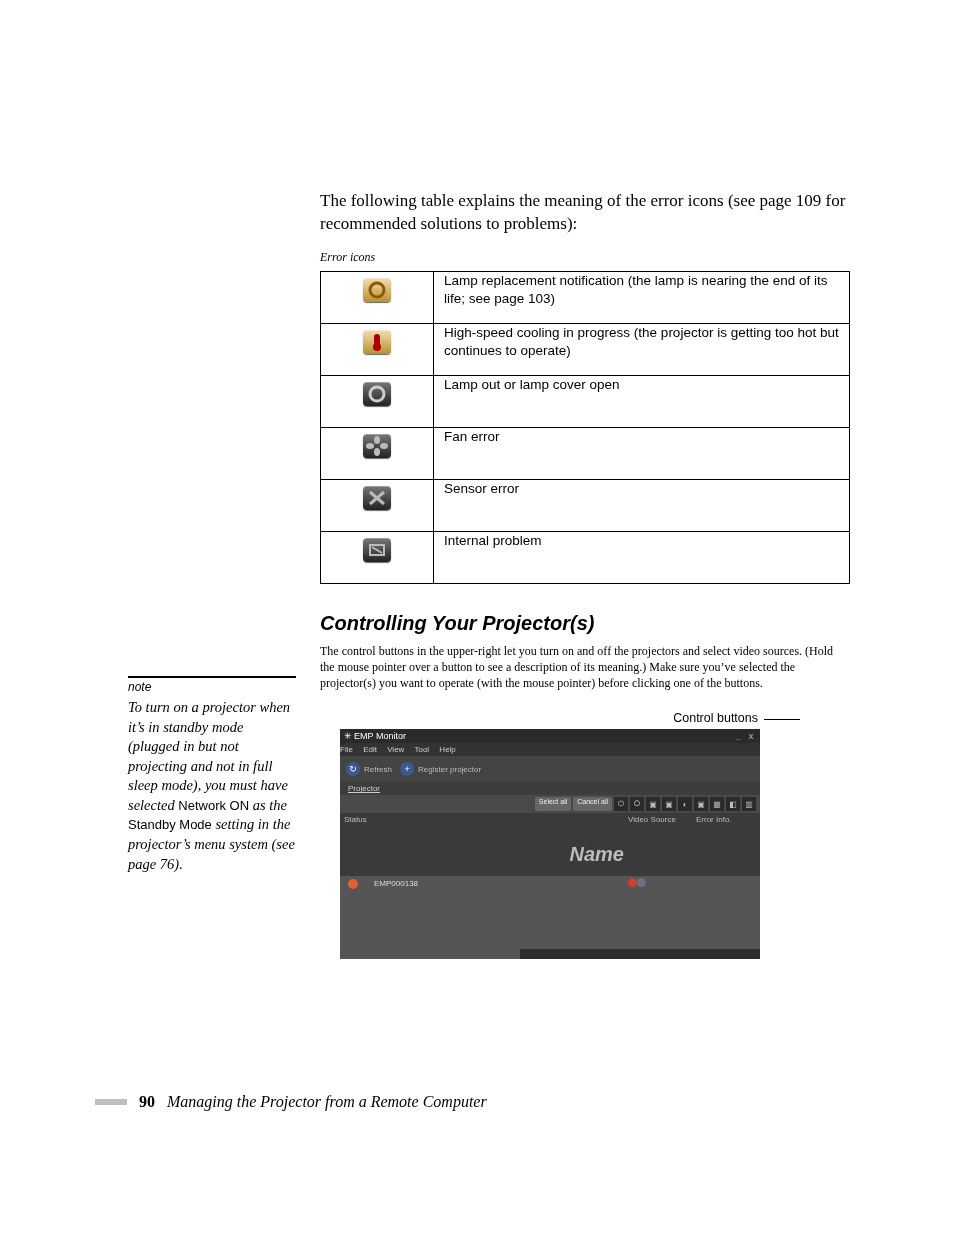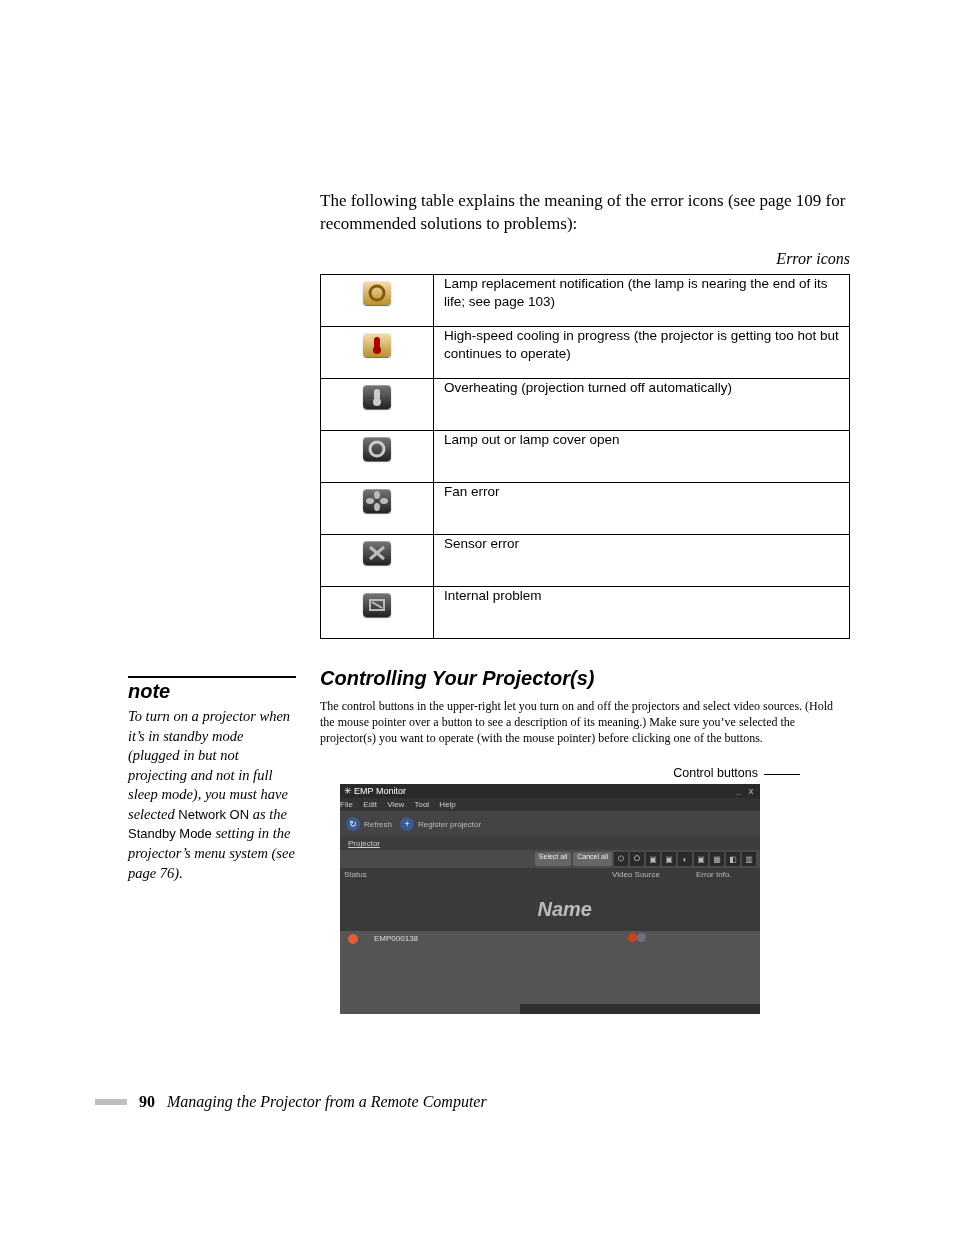--- a/index.html
+++ b/index.html
@@ -24,23 +24,22 @@
   }
   .intro {
     font-family: "Adobe Garamond Pro", Garamond, "Times New Roman", serif;
     font-size: 17px;
     line-height: 1.35;
     margin-bottom: 14px;
   }
   .table-caption {
     font-family: "Adobe Garamond Pro", Garamond, "Times New Roman", serif;
     font-style: italic;
-    font-size: 16px;
+    font-size: 12px;
     margin-bottom: 6px;
-    text-align: right;
   }
   table.error-icons {
     border-collapse: collapse;
     width: 100%;
   }
   table.error-icons td {
     border: 1px solid #000;
     vertical-align: top;
   }
   table.error-icons td.icon-cell {
@@ -73,23 +72,23 @@
     left: 128px;
     top: 676px;
     width: 168px;
   }
   .note-rule {
     border-top: 2px solid #000;
     margin-bottom: 2px;
   }
   .note-head {
     font-family: Helvetica, Arial, sans-serif;
-    font-weight: bold;
+    font-weight: normal;
     font-style: italic;
-    font-size: 20px;
+    font-size: 12px;
     margin-bottom: 4px;
   }
   .note-body {
     font-family: "Adobe Garamond Pro", Garamond, "Times New Roman", serif;
     font-style: italic;
     font-size: 14.5px;
     line-height: 1.35;
   }
   .note-body .roman {
     font-style: normal;
@@ -223,21 +222,21 @@
     justify-content:center;
     font-size:8px;
     color:#bbb;
   }
   .ss .headers {
     display:flex;
     font-size:8px;
     color:#bbb;
     background:#3a3a3a;
     padding:2px 4px;
-    gap:20px;
+    gap:4px;
   }
   .ss .headers .h1{flex:0 0 26px;}
   .ss .headers .h2{flex:1;text-align:right;}
   .ss .headers .h3{flex:0 0 64px;}
   .ss .headers .h4{flex:0 0 60px;}
   .ss .row {
     display:flex;
     align-items:center;
     font-size:8px;
     color:#ddd;
@@ -299,31 +298,20 @@
       <tr>
         <td class="icon-cell">
           <span class="eicon yellow">
             <svg width="28" height="24">
                   <rect x="11" y="4" width="6" height="11" rx="3" fill="#a00"></rect>
                   <circle cx="14" cy="17" r="4" fill="#a00"></circle>
                 </svg>
           </span>
         </td>
         <td class="desc-cell">High-speed cooling in progress (the projector is getting too hot but continues to operate)</td>
-      </tr>
-      <tr>
-        <td class="icon-cell">
-          <span class="eicon gray">
-            <svg width="28" height="24">
-                  <rect x="11" y="4" width="6" height="11" rx="3" fill="#ccc"></rect>
-                  <circle cx="14" cy="17" r="4" fill="#ccc"></circle>
-                </svg>
-          </span>
-        </td>
-        <td class="desc-cell">Overheating (projection turned off automatically)</td>
       </tr>
       <tr>
         <td class="icon-cell">
           <span class="eicon gray">
             <svg width="28" height="24">
                   <circle cx="14" cy="12" r="7" fill="none" stroke="#ccc" stroke-width="3"></circle>
                 </svg>
           </span>
         </td>
         <td class="desc-cell">Lamp out or lamp cover open</td>

